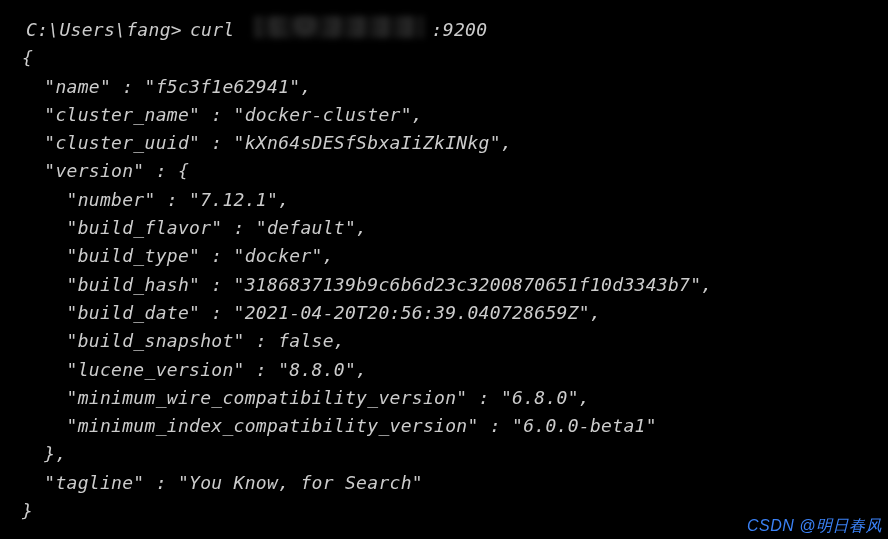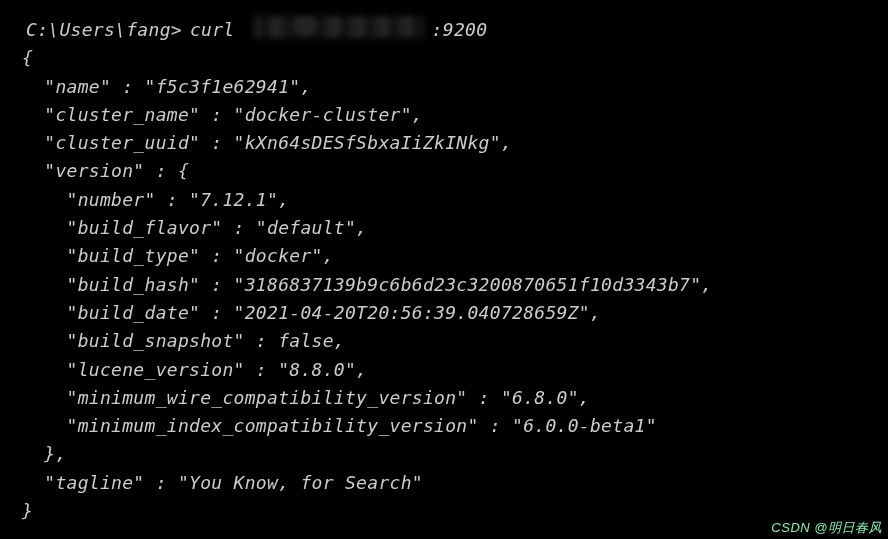--- a/index.html
+++ b/index.html
@@ -41,22 +41,22 @@
       top: -2px;
       width: 100%;
       height: 22px;
       background: repeating-radial-gradient(circle at 30% 40%, #1a1a1a 0px, #2a2a2a 8px, #0a0a0a 16px, #222 24px);
       filter: blur(3px);
     }
     .watermark {
       position: absolute;
       bottom: 6px;
       right: 10px;
-      color: #86efac;
-      font-size: 13px;
+      color: #3b82f6;
+      font-size: 16px;
       font-family: "Microsoft YaHei", sans-serif;
       letter-spacing: 0.5px;
     }
   </style>
 </head>
 <body>
 
 <div class="terminal">
   <div class="line"><span class="prompt">C:\Users\fang&gt;</span><span>curl </span><span class="redacted"></span><span>:9200</span></div>
   <div class="line">{</div>

